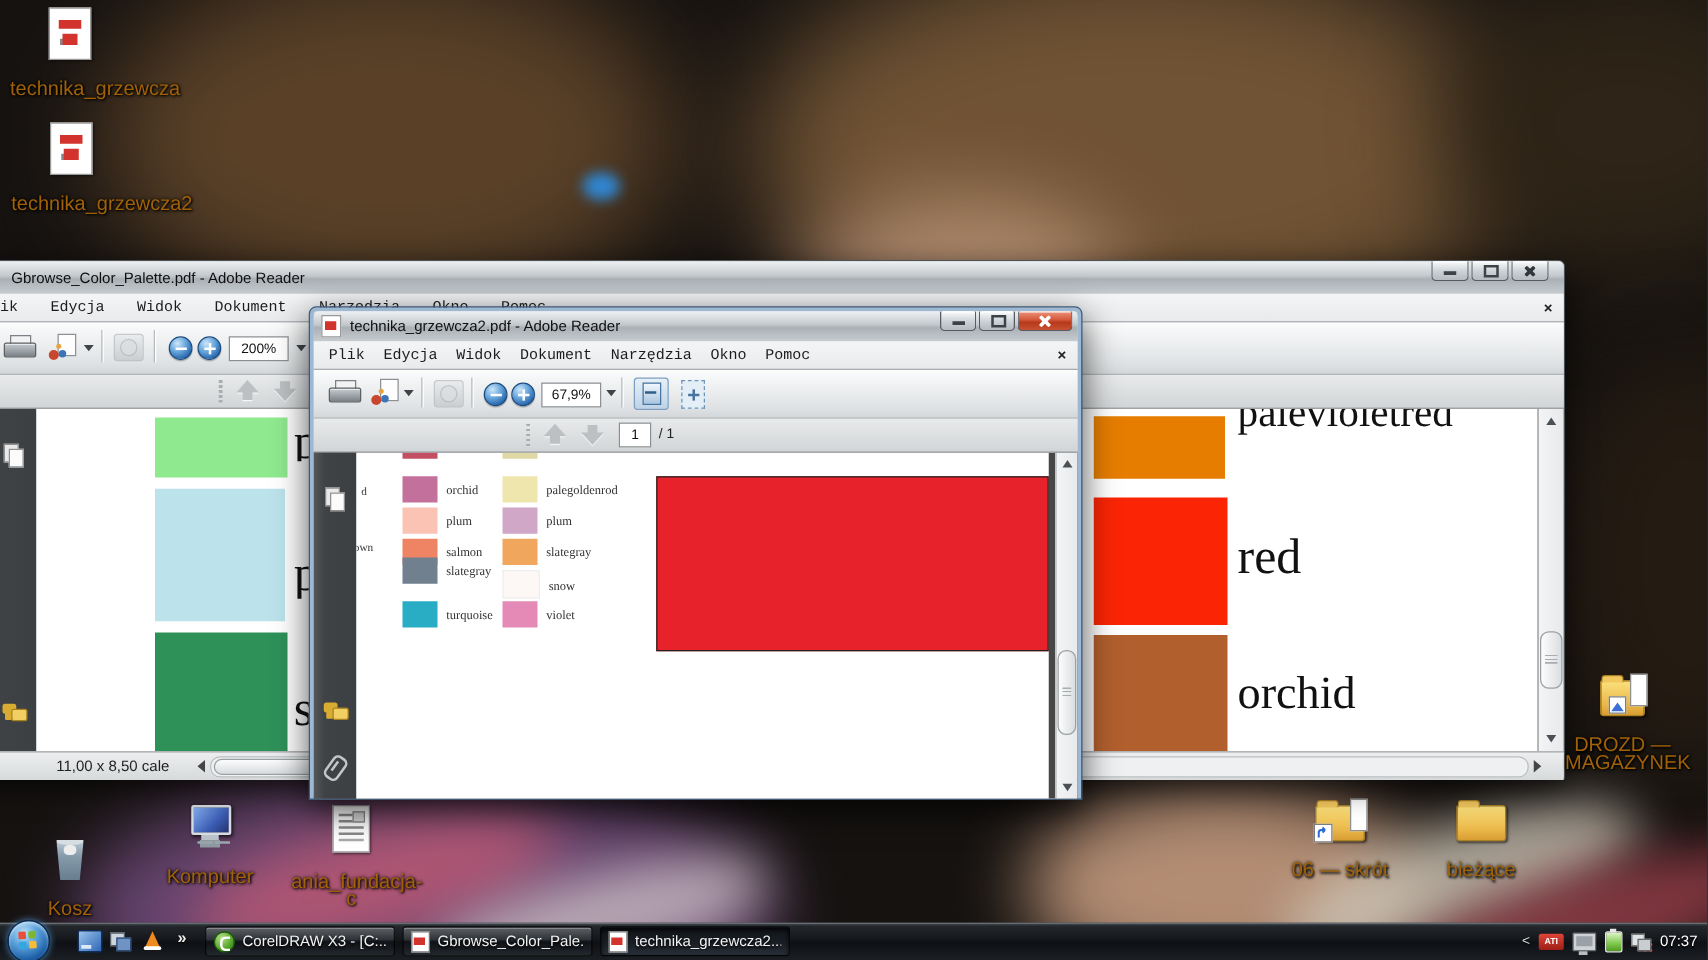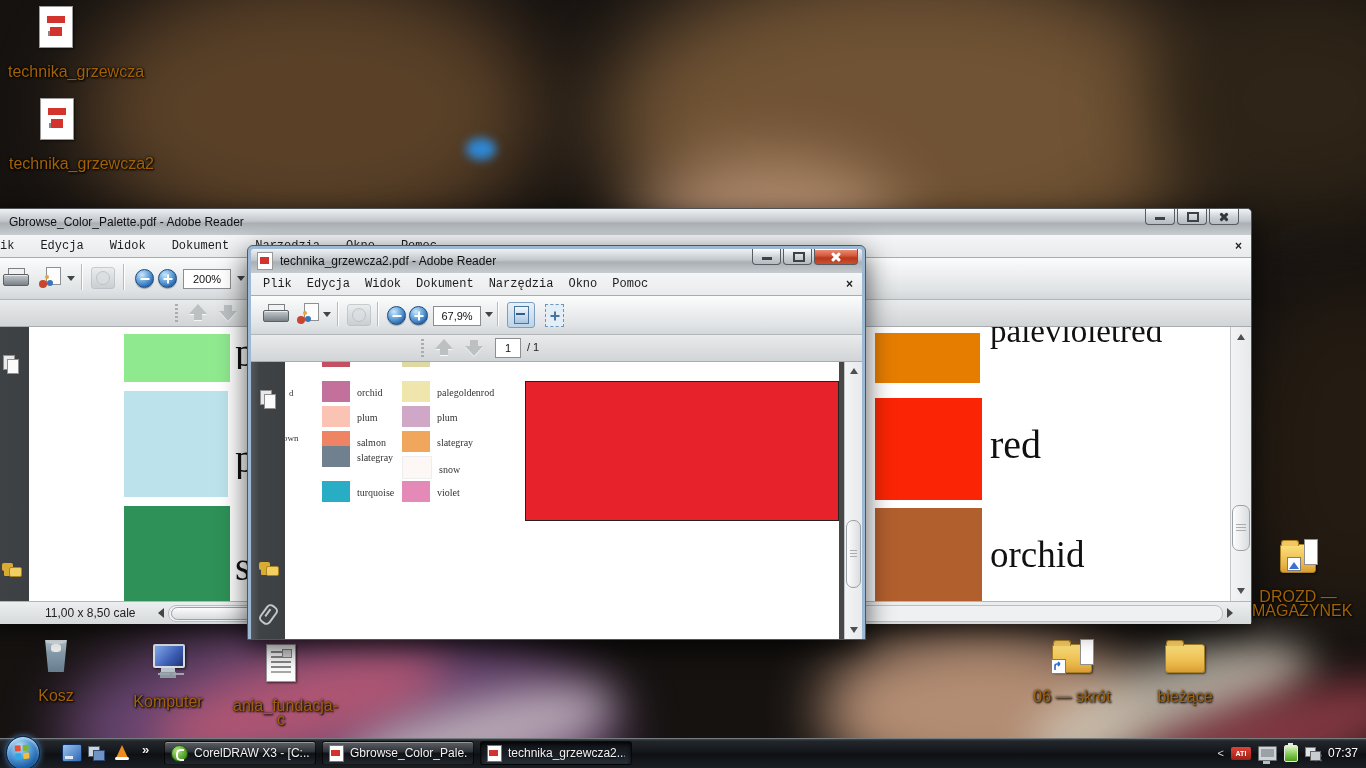--- a/index.html
+++ b/index.html
@@ -204,21 +204,21 @@
   </div>
 
   <div class="dicon" style="left:8px;top:6px">
     <div class="ic i-pdf"></div>
     <div class="dlabel">technika_grzewcza</div>
   </div>
   <div class="dicon" style="left:9px;top:98px">
     <div class="ic i-pdf"></div>
     <div class="dlabel">technika_grzewcza2</div>
   </div>
-  <div class="dicon" style="left:8px;top:640px">
+  <div class="dicon" style="left:8px;top:672px">
     <div class="ic i-bin"></div>
     <div class="dlabel">Kosz</div>
   </div>
   <div class="dicon" style="left:233px;top:644px">
     <div class="ic i-doc"></div>
     <div class="dlabel">ania_fundacja-c</div>
   </div>
   <div class="dicon" style="left:120px;top:644px">
     <div class="ic i-comp"></div>
     <div class="dlabel">Komputer</div>

